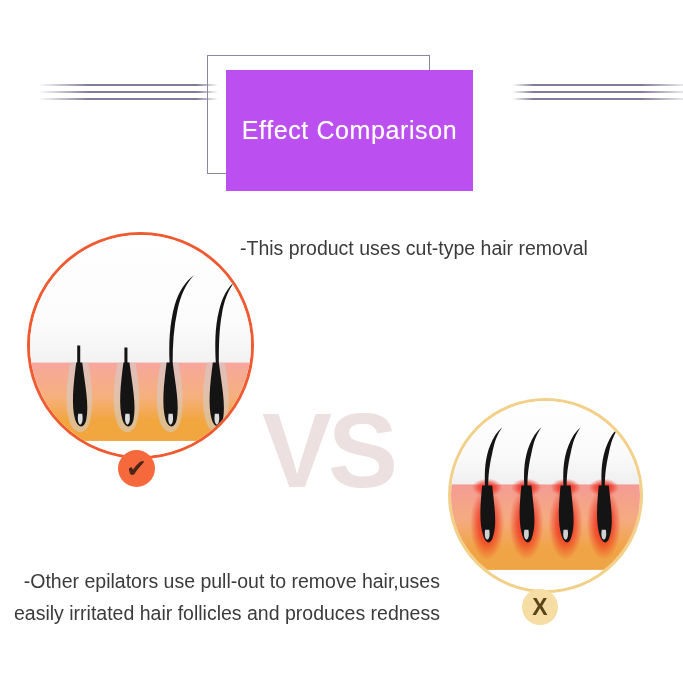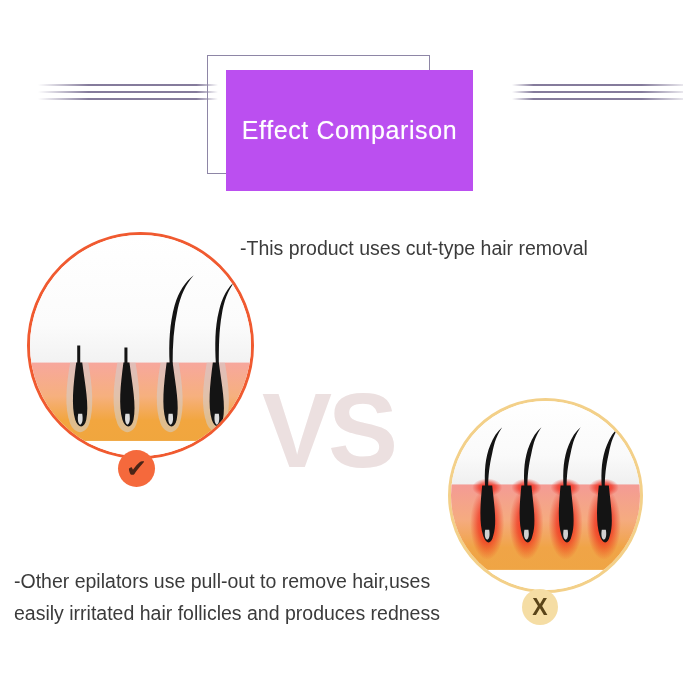--- a/index.html
+++ b/index.html
@@ -35,28 +35,28 @@
     display:flex;align-items:center;justify-content:center;
   }
   .title-text{
     color:#ffffff;font-size:25px;letter-spacing:.6px;
     white-space:nowrap;line-height:1;
     text-shadow:0 0 1px rgba(255,255,255,.5);
   }
 
   
   .vs{
-    position:absolute;left:262px;top:378px;
+    position:absolute;left:262px;top:398px;
     font-size:105px;font-weight:bold;color:#ece0e0;
     letter-spacing:-4px;line-height:1;
     font-family:"Liberation Sans","DejaVu Sans",sans-serif;
   }
 
   
-  .copy{position:absolute;color:#3b3b3b;font-size:19.5px;line-height:32px;white-space:nowrap;}
+  .copy{position:absolute;color:#3b3b3b;font-size:19.5px;line-height:32px;white-space:nowrap;text-align:right;}
   .copy-top{left:240px;top:232px;}
   .copy-bottom{left:14px;top:565px;}
 
   
   .circ{position:absolute;border-radius:50%;overflow:hidden;box-sizing:border-box;}
   .circ-good{
     left:27px;top:232px;width:227px;height:227px;
     border:3.5px solid #f05a30;background:#ffffff;
   }
   .circ-bad{

